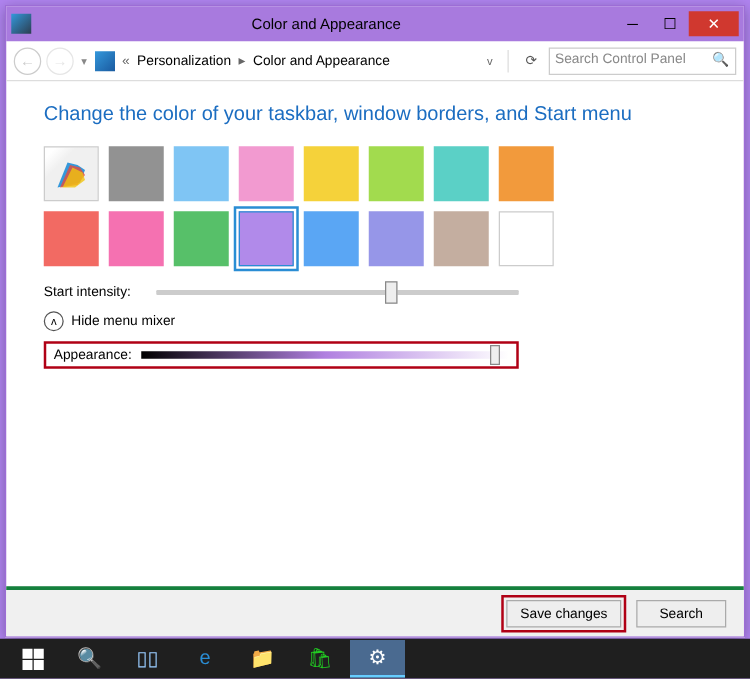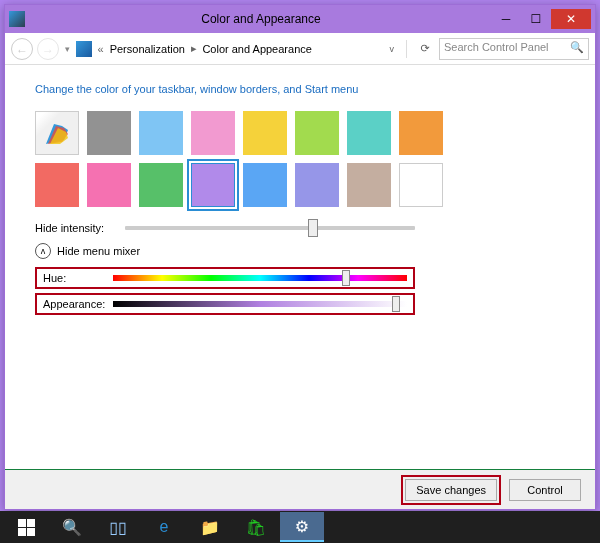--- a/index.html
+++ b/index.html
@@ -15,39 +15,39 @@
   .nav-circ { width: 22px; height: 22px; border: 1px solid #ccc; border-radius: 50%; display:flex; align-items:center; justify-content:center; color:#ccc; font-size:12px;}
   .nav-chev { color: #888; padding: 0 2px; font-size: 9px; }
   .crumb-icon { width: 16px; height: 16px; background: linear-gradient(135deg,#3498db,#1a5aa0); }
   .nav-sep { color: #666; padding: 0 2px; }
   .nav-text { color: #000; }
   .nav-dd { color:#666; font-size:9px; margin-left:auto; padding:0 4px;}
   .refresh { width:20px; color:#555; text-align:center;}
   .nav-divider { width:1px; height:18px; background:#ddd; margin:0 4px;}
   .search { width: 150px; height: 22px; border: 1px solid #ccc; padding: 2px 4px; color: #888; display:flex; justify-content:space-between;}
   .content { flex: 1; padding: 18px 30px 6px 30px; overflow: hidden; }
-  .heading { color: #1b6dc1; font-size: 11px; margin-bottom: 16px; }
+  .heading { color: #1b6dc1; font-size: 16px; margin-bottom: 16px; }
   .swatches { display: flex; flex-wrap: wrap; gap: 8px; width: 430px; margin-bottom: 14px; }
   .swatch { width: 44px; height: 44px; border: 1px solid transparent; }
   .swatch.selected { outline: 2px solid #2a8dd4; outline-offset: 2px; border:1px solid #2a8dd4; }
   .auto-swatch { background: linear-gradient(135deg,#fff 10%,#f0f0f0 30%); display:flex; align-items:center; justify-content:center; border:1px solid #ccc;}
   .row { display: flex; align-items: center; margin: 6px 0; }
   .row-label { width: 90px; color: #000; }
   .slider-track { position: relative; height: 14px; flex: 1; display:flex; align-items:center;}
   .track-line { height: 4px; width: 100%; background: #ccc; border-radius:1px;}
   .thumb { position: absolute; width: 10px; height: 18px; background: #eee; border: 1px solid #888; top:-2px; }
   .mixer-toggle { display: flex; align-items: center; gap: 6px; margin: 8px 0; cursor: pointer; }
   .mixer-circ { width: 16px; height: 16px; border: 1px solid #555; border-radius: 50%; display:flex; align-items:center; justify-content:center; font-size:9px;}
   .mixer-row { display:flex; align-items:center; border: 2px solid #b00015; padding: 3px 6px; width: 380px; margin: 4px 0; }
   .mixer-label { width: 70px; }
   .hue-track { height:6px; flex:1; position:relative; background: linear-gradient(to right, #f00,#ff8000,#ff0,#80ff00,#0f0,#00ff80,#0ff,#0080ff,#00f,#8000ff,#f0f,#ff0080,#f00);}
   .sat-track { height:6px; flex:1; position:relative; background: linear-gradient(to right, #aaa, #a060d0);}
   .bri-track { height:6px; flex:1; position:relative; background: linear-gradient(to right, #000, #b080e0, #fff);}
   .m-thumb { position:absolute; width:8px; height:16px; background:#eee; border:1px solid #888; top:-5px;}
-  .footer { height: 40px; background: #f0f0f0; border-top: 1px solid #15803d; display: flex; align-items: center; justify-content: flex-end; padding: 0 14px; gap: 8px; }
+  .footer { height: 40px; background: #f0f0f0; border-top: 3px solid #15803d; display: flex; align-items: center; justify-content: flex-end; padding: 0 14px; gap: 8px; }
   .btn { height: 22px; min-width: 72px; background: #eee; border: 1px solid #aaa; padding: 0 10px; display:flex; align-items:center; justify-content:center;}
   .save-wrap { border: 2px solid #b00015; padding: 2px; }
   .taskbar { position: absolute; bottom: 0; left: 0; right: 0; height: 32px; background: #1f1f1f; display: flex; align-items: center; padding-left: 4px; gap: 2px;}
   .tb-item { width: 44px; height: 30px; display: flex; align-items: center; justify-content: center; color: #fff; font-size: 16px;}
   .tb-item.active { background: #4a6a90; border-bottom:2px solid #6cf;}
   .start-logo { display:grid; grid-template-columns:8px 8px; grid-template-rows:8px 8px; gap:1px;}
   .start-logo div{background:#fff;}
 </style>
 </head>
 <body>
@@ -102,51 +102,45 @@
         <div class="swatch" style="background: rgb(245, 113, 177);"></div>
         <div class="swatch" style="background: rgb(87, 192, 105);"></div>
         <div class="swatch selected" style="background: rgb(177, 138, 234);"></div>
         <div class="swatch" style="background: rgb(90, 166, 244);"></div>
         <div class="swatch" style="background: rgb(150, 150, 232);"></div>
         <div class="swatch" style="background: rgb(196, 174, 160);"></div>
         <div class="swatch" style="background: rgb(255, 255, 255); border: 1px solid rgb(204, 204, 204);"></div>
       </div>
 
     <div class="row" style="width:380px">
-      <span class="row-label">Hide intensity:</span>
+      <span class="row-label">Start intensity:</span>
       <div class="slider-track">
         <div class="track-line"></div>
         <div class="thumb" id="intensity-thumb" style="left: 63%;"></div>
       </div>
     </div>
 
     <div class="mixer-toggle">
       <div class="mixer-circ">ʌ</div>
       <span>Hide menu mixer</span>
     </div>
 
     <div class="mixer-row">
-      <span class="mixer-label">Hue:</span>
-      <div class="hue-track">
-        <div class="m-thumb" id="hue-thumb" style="left: 78%;"></div>
-      </div>
-    </div>
-    <div class="mixer-row">
       <span class="mixer-label">Appearance:</span>
       <div class="bri-track">
         <div class="m-thumb" id="bri-thumb" style="left: 95%;"></div>
       </div>
     </div>
   </div>
 
   <div class="footer">
     <div class="save-wrap">
       <div class="btn">Save changes</div>
     </div>
-    <div class="btn">Control</div>
+    <div class="btn">Search</div>
   </div>
 </div>
 
 <div class="taskbar">
   <div class="tb-item">
     <div class="start-logo">
         <div></div>
         <div></div>
         <div></div>
         <div></div>

